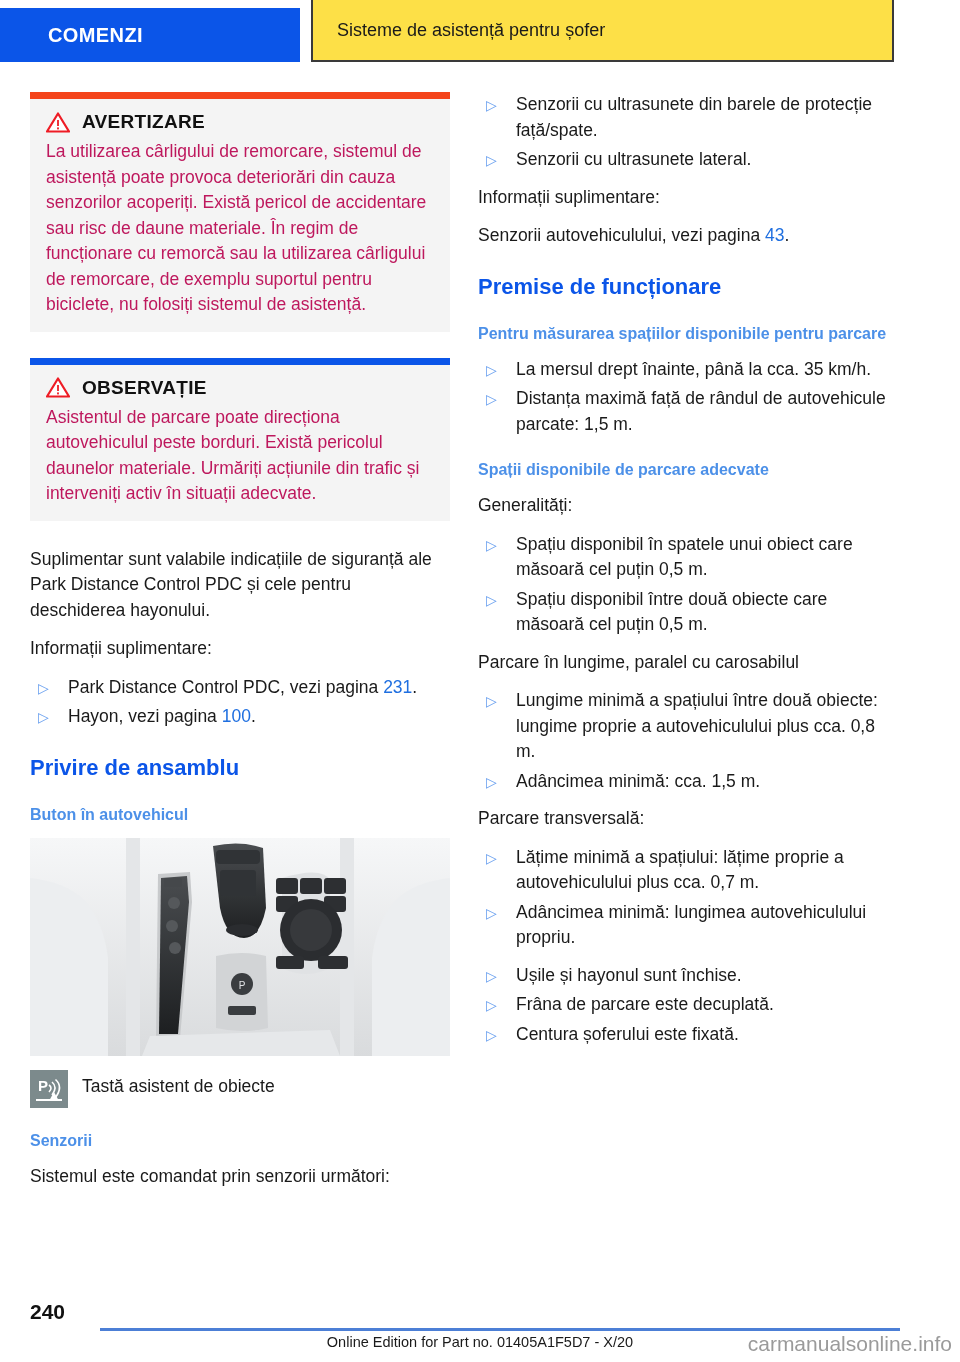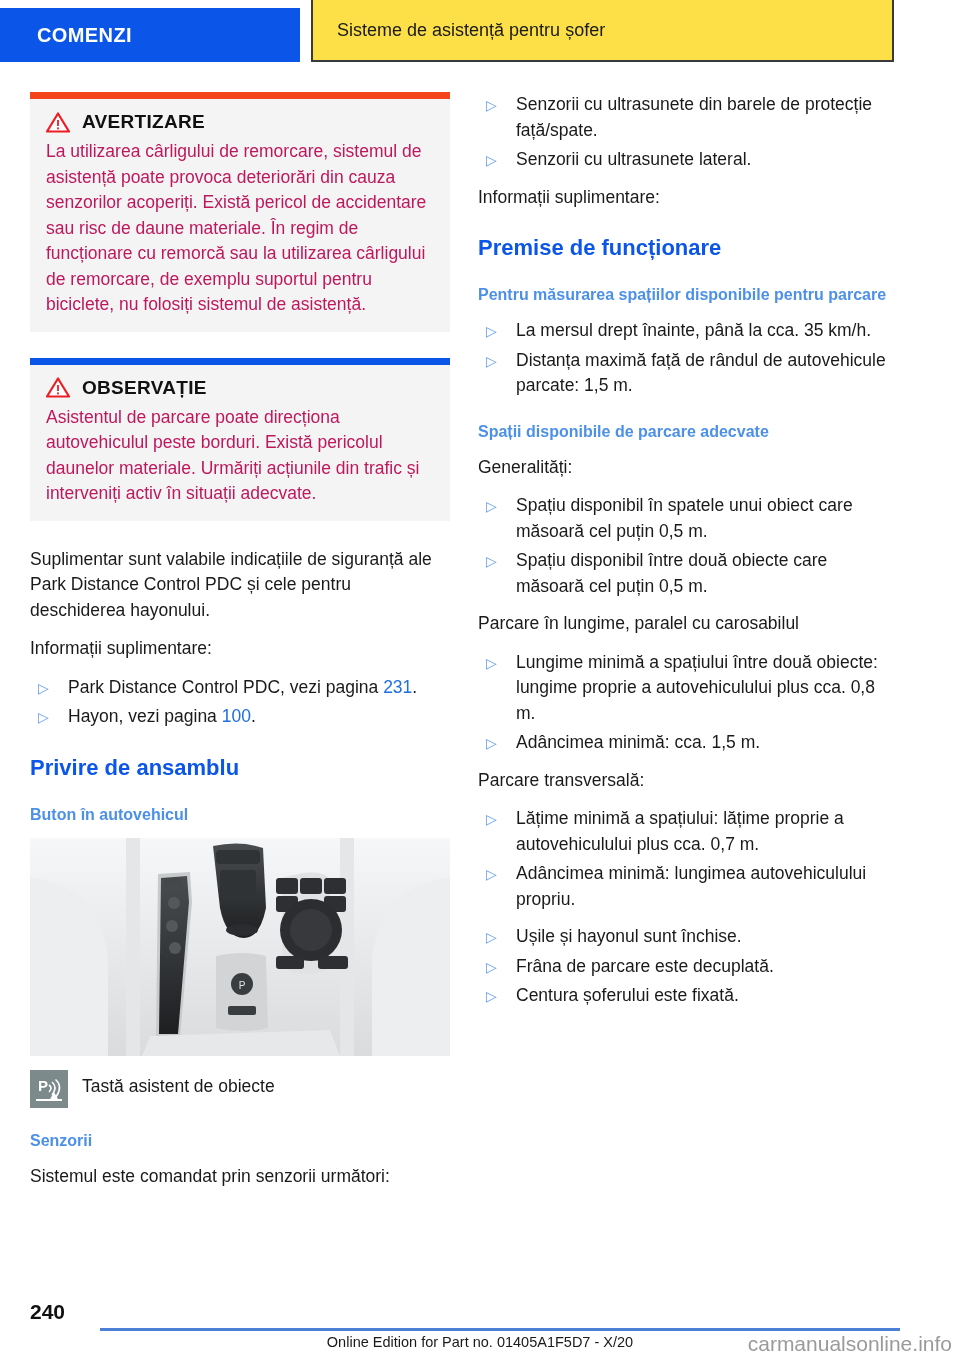--- a/index.html
+++ b/index.html
@@ -27,21 +27,21 @@
     position: absolute;
     left: 0; top: 8px;
     width: 300px; height: 54px;
     background: #0B55E8;
     color: #ffffff;
     font-size: 20px;
     font-weight: bold;
     letter-spacing: 0.4px;
     display: flex;
     align-items: center;
-    padding-left: 37px;
+    padding-left: 48px;
     box-sizing: border-box;
   }
   .title-box {
     position: absolute;
     left: 311px; top: 0px;
     width: 583px; height: 62px;
     border: 2px solid #3a3a3a;
     border-top: 0;
     box-sizing: border-box;
     display: flex;
@@ -343,20 +343,23 @@
   <ul class="bullets">
     <li>
       <span class="tick">▷</span><span>Senzorii cu ultrasunete din barele de protecție față/spate.</span>
     </li>
     <li>
       <span class="tick">▷</span><span>Senzorii cu ultrasunete lateral.</span>
     </li>
   </ul>
 
   <p class="body">Informații suplimentare:</p>
+  <p class="body">
+    <span>Senzorii autovehiculului, vezi pagina </span><span class="pageref">43</span><span>.</span>
+  </p>
 
   <h1 class="heading">Premise de funcționare</h1>
   <h2 class="subheading">Pentru măsurarea spațiilor disponibile pentru parcare</h2>
 
   <ul class="bullets">
     <li>
       <span class="tick">▷</span><span>La mersul drept înainte, până la cca. 35 km/h.</span>
     </li>
     <li>
       <span class="tick">▷</span><span>Distanța maximă față de rândul de autovehicule parcate: 1,5 m.</span>

